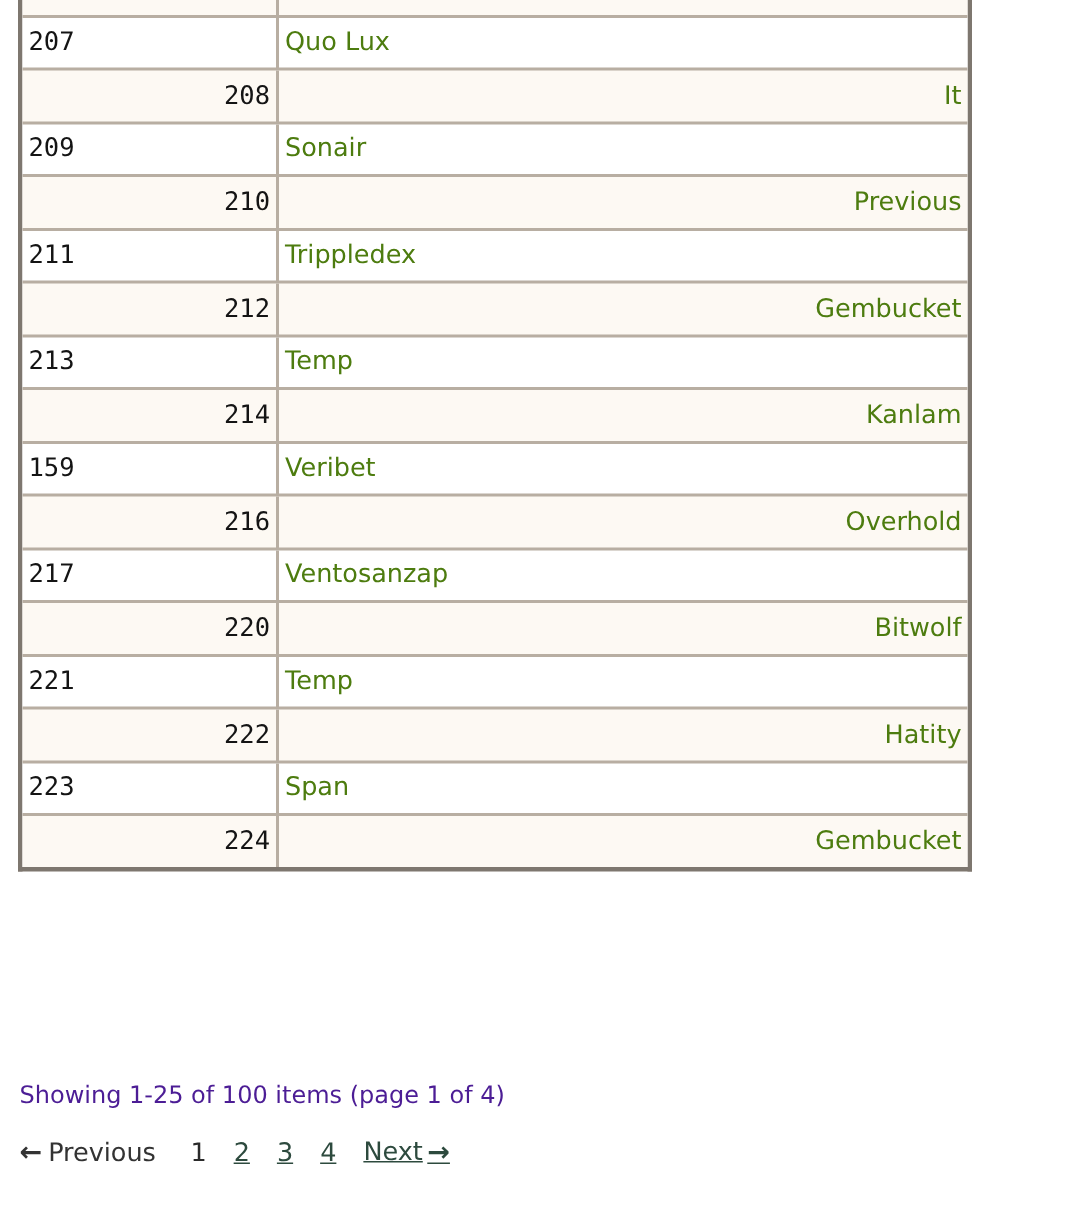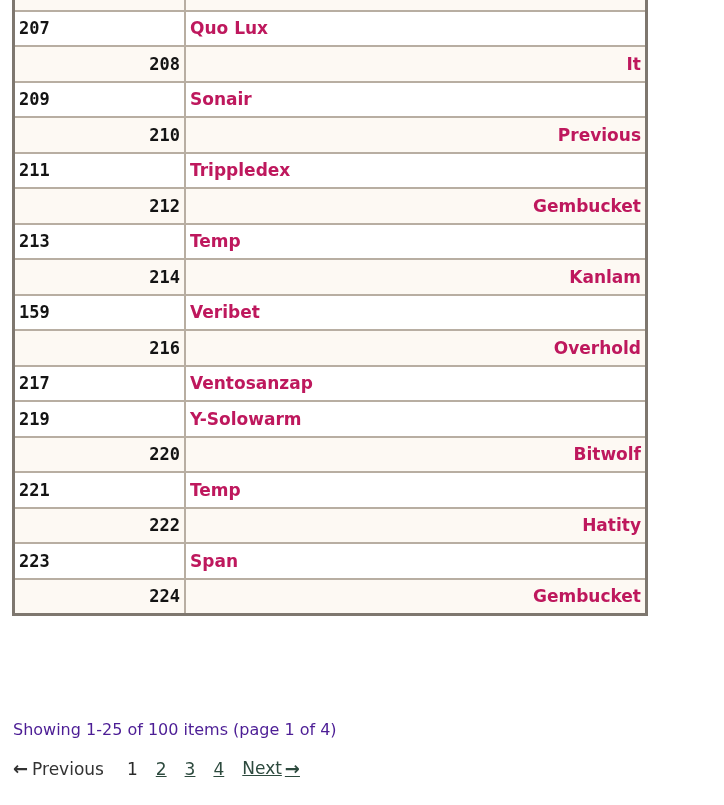--- a/index.html
+++ b/index.html
@@ -1,22 +1,22 @@
 <!DOCTYPE html>
 <html><head>
 <meta charset="utf-8">
 <style>
   html, body { margin: 0; padding: 0; background: #ffffff; }
   body { width: 724px; height: 805px; overflow: hidden; position: relative; font-family: "DejaVu Sans", sans-serif; color: #1c1c1c; }
   .table-wrap { position: absolute; left: 12px; top: -24px; width: 636px; border: 3px solid #7e776f; border-top: none; box-sizing: border-box; background: #fff; }
   table { border-collapse: collapse; width: 100%; table-layout: fixed; }
   col.c1 { width: 170px; }
-  td { border-top: 2px solid #b8aea2; height: 33.5px; padding: 0 4px; font-size: 17px; vertical-align: middle; font-weight: bold; }
+  td { border-top: 2px solid #b8aea2; height: 33.5px; padding: 0 4px; font-size: 17px; vertical-align: middle; }
   td.id { font-family: "DejaVu Sans Mono", monospace; font-size: 17px; border-right: 2px solid #b8aea2; color: #141414; }
-  td.name { font-family: "DejaVu Sans", sans-serif; font-size: 17px; color: #be185d; }
+  td.name { font-family: "DejaVu Sans", sans-serif; font-size: 17px; color: #4d7c0f; }
   tr.odd td { background: #fdf9f3; text-align: right; }
   tr.even td { background: #ffffff; }
   tr.first td { border-top: none; }
   .summary { position: absolute; left: 13px; top: 720px; font-size: 16px; color: #4c1d95; }
   .pager { position: absolute; left: 13px; top: 758px; font-size: 17px; display: flex; align-items: center; color: #2a2a2a; }
   .pager .prev { display: flex; align-items: center; margin-right: 23px; color: #333; }
   .pager .arrow { font-size: 18px; margin-right: 4px; font-weight: bold; }
   .pager .cur { margin-right: 18px; }
   .pager a { color: #2d4a3e; text-decoration: underline; margin-right: 18px; }
   .pager a.next { margin-right: 0; display: flex; }
@@ -73,24 +73,20 @@
           <td class="name">Veribet</td>
         </tr>
         <tr class="odd">
           <td class="id">216</td>
           <td class="name">Overhold</td>
         </tr>
         <tr class="even">
           <td class="id">217</td>
           <td class="name">Ventosanzap</td>
         </tr>
-        <tr class="even">
-          <td class="id">219</td>
-          <td class="name">Y-Solowarm</td>
-        </tr>
         <tr class="odd">
           <td class="id">220</td>
           <td class="name">Bitwolf</td>
         </tr>
         <tr class="even">
           <td class="id">221</td>
           <td class="name">Temp</td>
         </tr>
         <tr class="odd">
           <td class="id">222</td>

